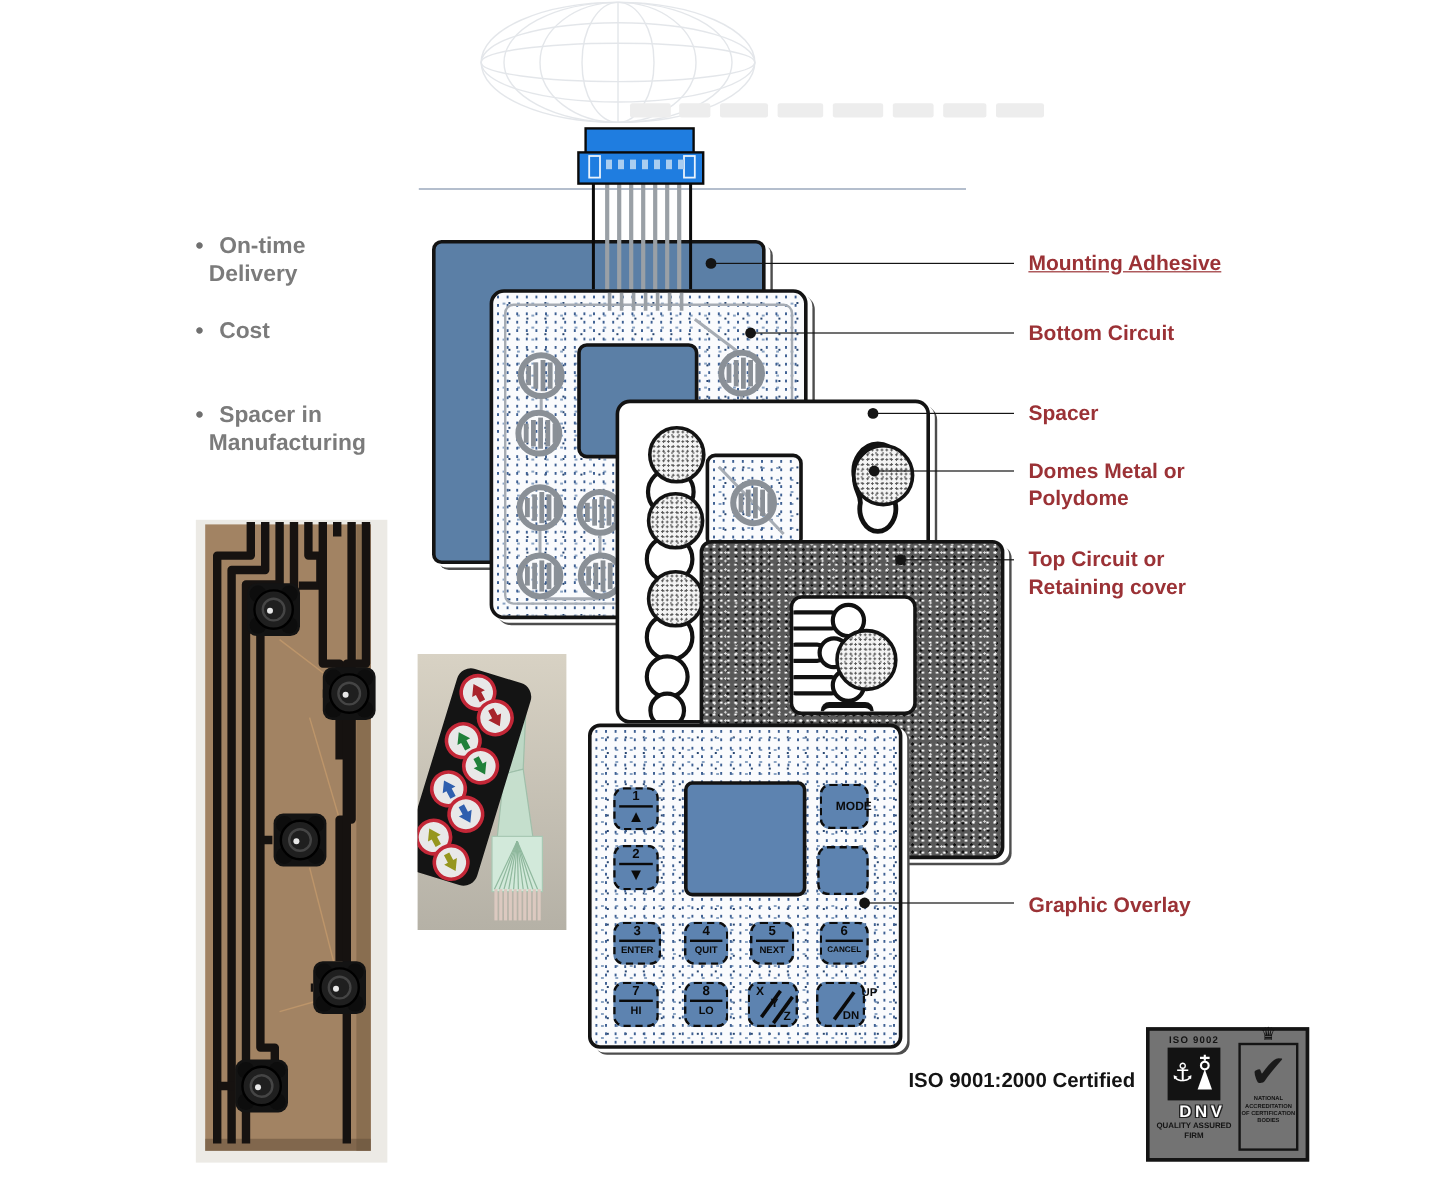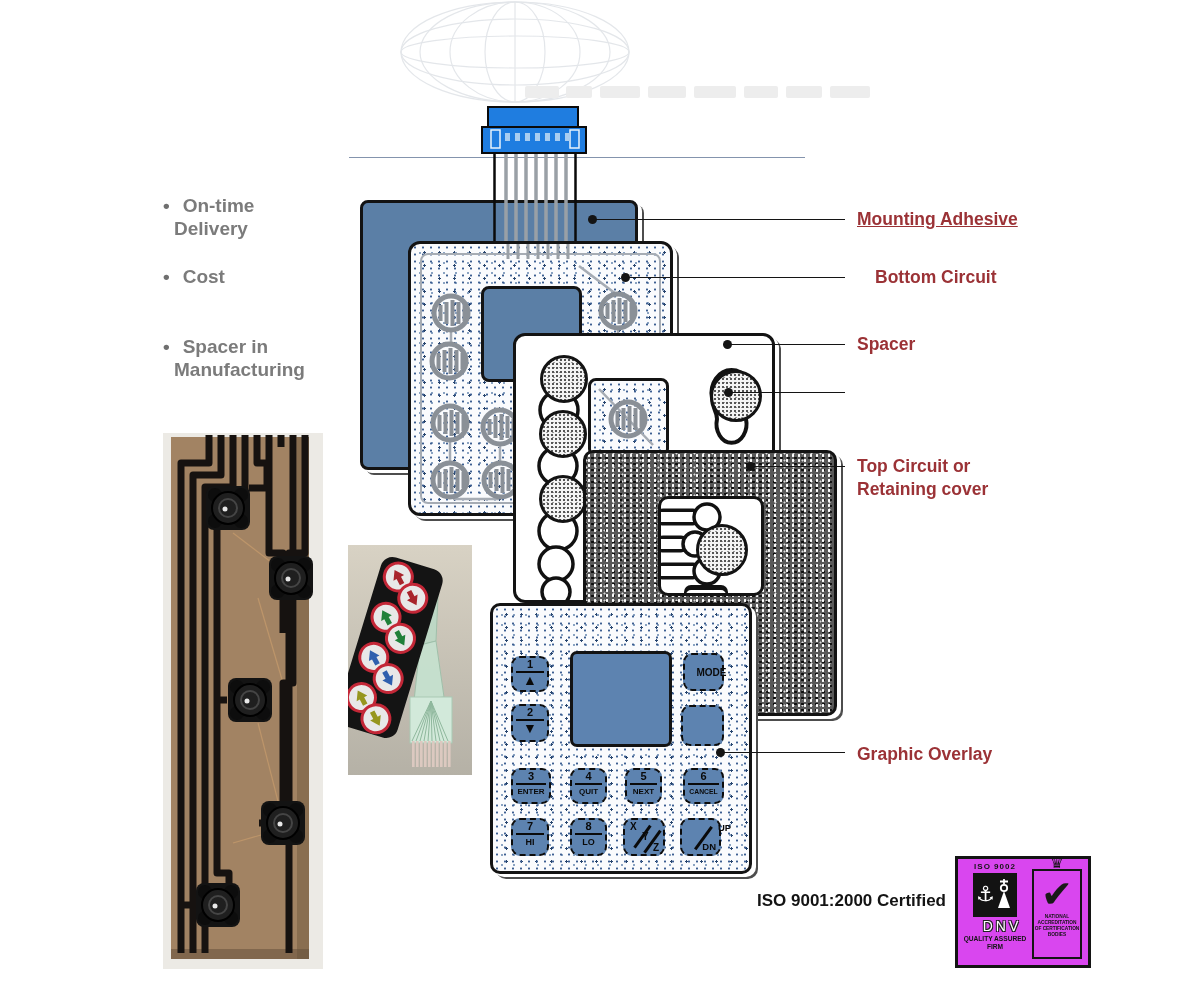--- a/index.html
+++ b/index.html
@@ -45,25 +45,25 @@
   .kbtn .num{font-size:11px;line-height:13px;border-bottom:2.5px solid #0a0a0a;margin:0 3px;}
   .kbtn .lbl{font-size:8px;line-height:10px;margin-top:2px;letter-spacing:0;}
   .kbtn .lbl.small{font-size:6.8px;}
   .kbtn .arrow{display:block;font-size:14px;line-height:15px;}
   .slash{position:absolute;width:2.5px;background:#0a0a0a;transform:rotate(36deg);}
   .corner-txt{position:absolute;font-weight:bold;}
 
   
   #iso-heading{left:757px;top:891px;font-size:17px;font-weight:bold;color:#141414;}
   #logo-box{left:955px;top:856px;width:130px;height:106px;border:3px solid #141414;
-            background:#d946ef;display:flex;}
+            background:#737373;display:flex;}
   .dnv-col{width:74px;text-align:center;padding-top:3px;}
   .dnv-iso{font-size:8px;font-weight:bold;letter-spacing:1px;color:#141414;}
   .dnv-sq{width:44px;height:44px;background:#131313;margin:2px auto 1px auto;position:relative;}
-  .dnv-name{font-size:14px;font-weight:normal;letter-spacing:3px;color:#fff;
+  .dnv-name{font-size:14px;font-weight:bold;letter-spacing:3px;color:#fff;
             text-shadow:-1px -1px 0 #222,1px -1px 0 #222,-1px 1px 0 #222,1px 1px 0 #222;padding-left:14px;}
   .dnv-sub{font-size:6.6px;font-weight:bold;line-height:1.25;color:#141414;margin-top:1px;}
   .accred-col{position:relative;width:46px;border:2.5px solid #141414;margin:10px 3px 6px 0;
               text-align:center;}
   .crown{position:absolute;top:-16px;left:50%;transform:translateX(-50%);font-size:15px;
          color:#141414;line-height:15px;}
   .bigcheck{font-size:38px;font-weight:bold;color:#1a1a1a;line-height:40px;margin-top:3px;}
   .accred-line{font-size:4.8px;font-weight:bold;color:#141414;line-height:1.25;letter-spacing:0;}
 
   .wm-block{position:absolute;top:86px;height:12px;background:#ededed;border-radius:2px;}
@@ -324,22 +324,23 @@
   </div>
 
   <div class="leader" style="left:592px;top:219px;width:253px;"></div>
   <div class="leader" style="left:625px;top:277px;width:220px;"></div>
   <div class="leader" style="left:727px;top:344px;width:118px;"></div>
   <div class="leader" style="left:728px;top:392px;width:117px;"></div>
   <div class="leader" style="left:750px;top:466px;width:95px;"></div>
   <div class="leader" style="left:720px;top:752px;width:125px;"></div>
 
   <div class="llabel" style="left:857px;top:208px;width:200px;text-decoration:underline;">Mounting Adhesive</div>
-  <div class="llabel" style="left:857px;top:266px;width:200px;margin-left:18px;">Bottom Circuit</div>
+  <div class="llabel" style="left:857px;top:266px;width:200px;">Bottom Circuit</div>
   <div class="llabel" style="left:857px;top:333px;width:200px;">Spacer</div>
+  <div class="llabel" style="left:857px;top:381px;width:170px;">Domes Metal or Polydome</div>
   <div class="llabel" style="left:857px;top:455px;width:170px;">Top Circuit or Retaining cover</div>
   <div class="llabel" style="left:857px;top:743px;width:200px;">Graphic Overlay</div>
 
   <svg class="abs" style="left:163px;top:433px;" width="160" height="536" viewBox="0 0 160 536">
     <rect x="0" y="0" width="160" height="536" fill="#eceae5"></rect>
     <rect x="8" y="4" width="138" height="522" fill="#a28363"></rect>
     <rect x="134" y="4" width="12" height="522" fill="#7c6347" opacity="0.65"></rect>
     <rect x="8" y="516" width="138" height="10" fill="#5f4c38" opacity="0.5"></rect>
     <g stroke="#c49a6c" stroke-width="1.2" opacity="0.8">
       <line x1="70" y1="100" x2="125" y2="142"></line>

